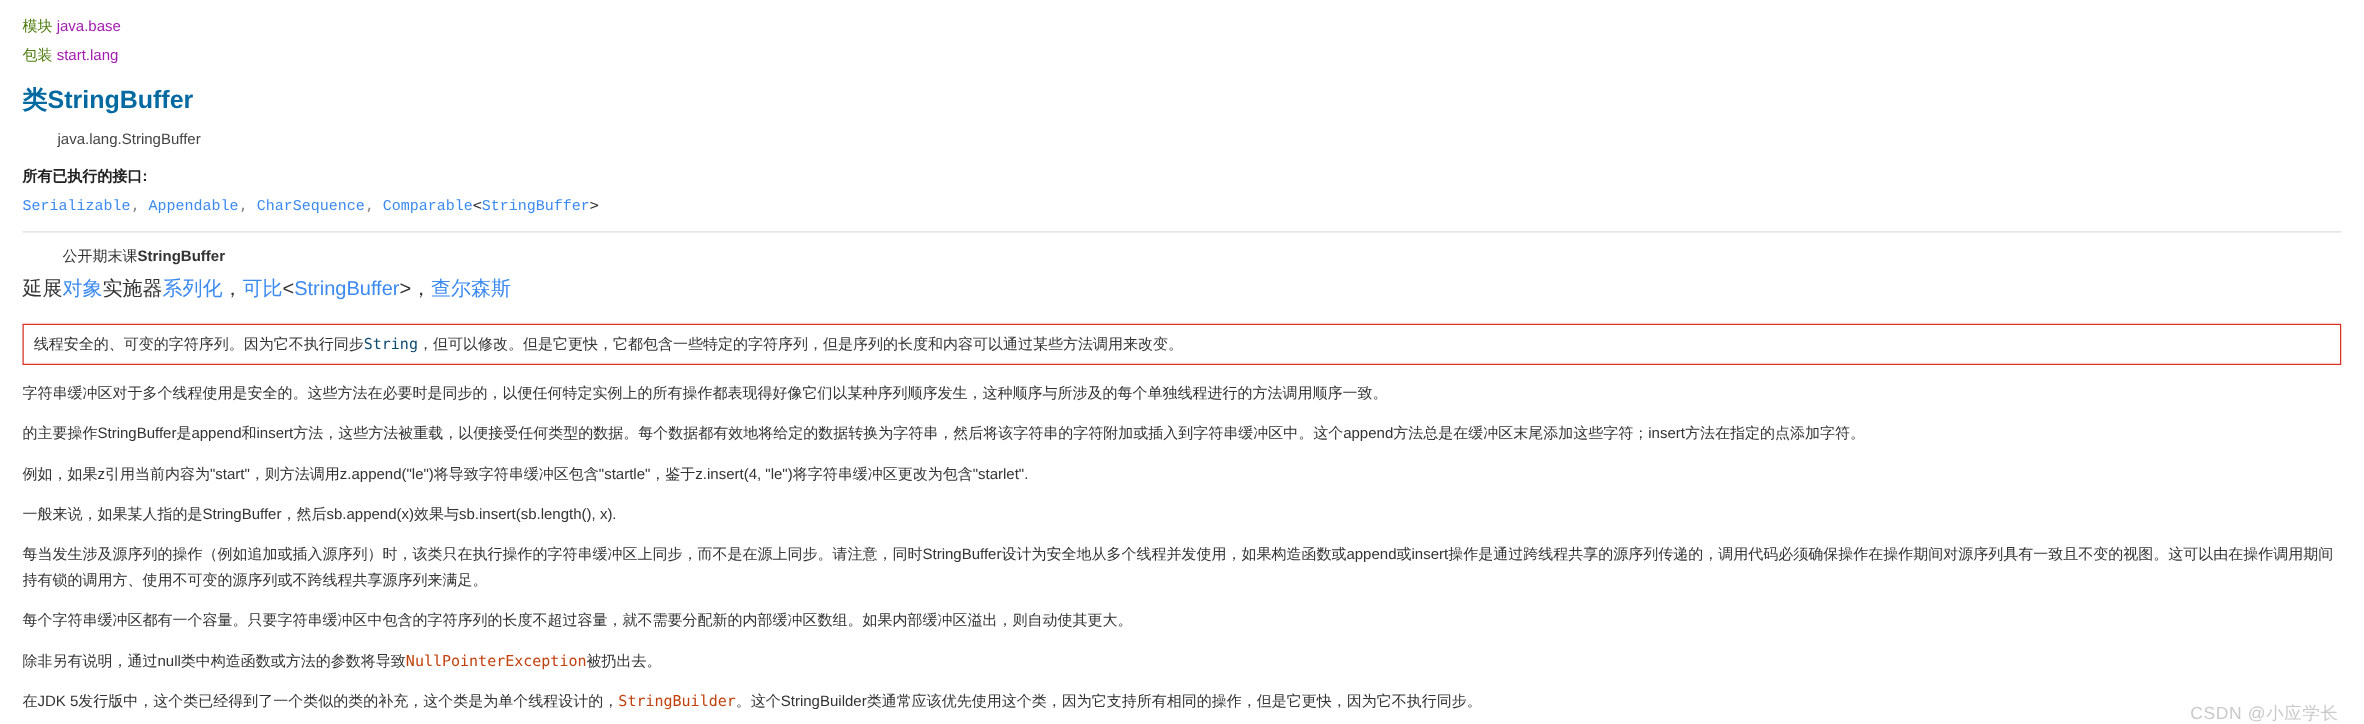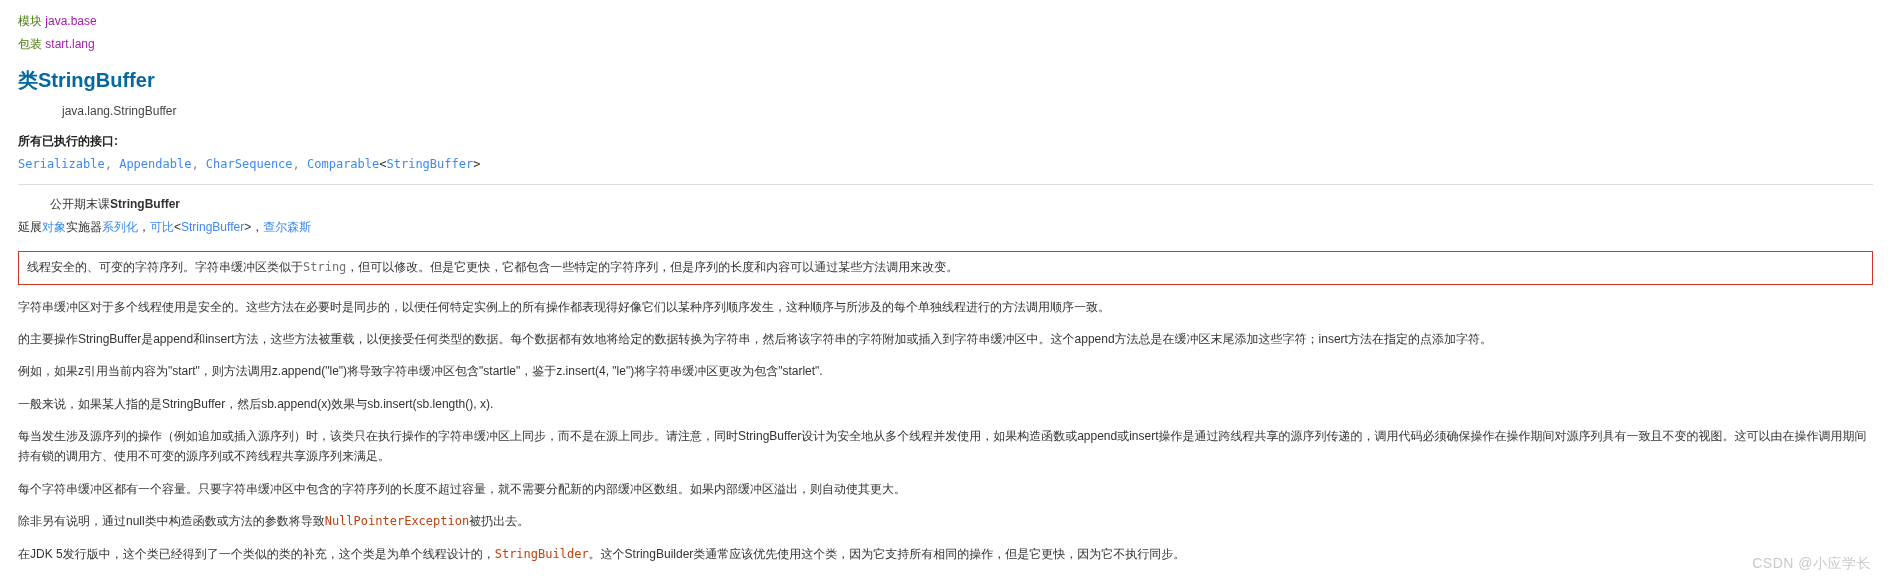--- a/index.html
+++ b/index.html
@@ -11,38 +11,38 @@
       padding: 12px 18px;
       line-height: 1.6;
       position: relative;
     }
     .meta-line { font-size: 12px; margin-bottom: 4px; color: #444; }
     .meta-label { color: #4d7c0f; font-weight: 500; }
     .meta-value { color: #a21caf; }
     h1.class-title { font-size: 20px; font-weight: 700; margin: 10px 0 6px; color: #0369a1; }
     .inherit-tree { font-size: 12px; margin-bottom: 10px; }
     .inherit-tree .link { color: #3b8af0; }
-    .inherit-indent { margin-left: 44px; color: #444; }
+    .inherit-indent { margin-left: 28px; color: #444; }
     .section-label { font-size: 12px; font-weight: 600; margin-top: 9px; margin-bottom: 4px; color: #222; }
     .iface-list { font-family: "Consolas", "Menlo", monospace; font-size: 12px; margin-bottom: 10px; }
-    .iface-list .link { color: #3b8af0; }
+    .iface-list .link { color: #3b8af0; font-family: Liberation Mono, monospace; }
     .sep { color: #888; }
     hr.thin { border: none; border-top: 1px solid #ddd; margin: 10px 0; }
     .decl-line { font-size: 12px; margin-bottom: 4px; margin-left: 32px; }
     .decl-line .strong { font-weight: 700; }
-    .extends-line { font-size: 12px; margin-bottom: 14px; }
+    .extends-line { font-size: 16px; margin-bottom: 14px; }
     .extends-line .link { color: #3b8af0; }
     .red-box {
       border: 1.5px solid #d93025;
       padding: 6px 8px;
       margin-bottom: 12px;
       font-size: 12px;
       color: #333;
     }
-    .red-box .link { color: #737373; }
+    .red-box .link { color: #0c4a6e; }
     p.para { font-size: 12px; margin-bottom: 12px; color: #333; line-height: 1.7; }
     .mono { font-family: "Consolas", "Menlo", monospace; }
     .link { color: #c2410c; cursor: pointer; }
     .watermark {
       position: absolute;
       right: 20px;
       bottom: 14px;
       color: #c9c9c9;
       font-size: 14px;
       letter-spacing: 0.5px;
@@ -80,21 +80,21 @@
 <hr class="thin">
 
 <div class="decl-line">
   <span>公开期末课</span><span class="strong">StringBuffer</span>
 </div>
 <div class="extends-line">
   <span>延展</span><span class="link">对象</span><span>实施器</span><span class="link">系列化</span><span>，</span><span class="link">可比</span><span>&lt;</span><span class="link">StringBuffer</span><span>&gt;</span><span>，</span><span class="link">查尔森斯</span>
 </div>
 
 <div class="red-box">
-  <span>线程安全的、可变的字符序列。字符串缓冲区类似于</span><span class="link mono">String</span><span>，但可以修改。但是它更快，它都包含一些特定的字符序列，但是序列的长度和内容可以通过某些方法调用来改变。</span>
+  <span>线程安全的、可变的字符序列。因为它不执行同步</span><span class="link mono">String</span><span>，但可以修改。但是它更快，它都包含一些特定的字符序列，但是序列的长度和内容可以通过某些方法调用来改变。</span>
 </div>
 
 <p class="para">字符串缓冲区对于多个线程使用是安全的。这些方法在必要时是同步的，以便任何特定实例上的所有操作都表现得好像它们以某种序列顺序发生，这种顺序与所涉及的每个单独线程进行的方法调用顺序一致。</p>
 
 <p class="para">的主要操作StringBuffer是append和insert方法，这些方法被重载，以便接受任何类型的数据。每个数据都有效地将给定的数据转换为字符串，然后将该字符串的字符附加或插入到字符串缓冲区中。这个append方法总是在缓冲区末尾添加这些字符；insert方法在指定的点添加字符。</p>
 
 <p class="para">例如，如果z引用当前内容为"start"，则方法调用z.append("le")将导致字符串缓冲区包含"startle"，鉴于z.insert(4, "le")将字符串缓冲区更改为包含"starlet".</p>
 
 <p class="para">一般来说，如果某人指的是StringBuffer，然后sb.append(x)效果与sb.insert(sb.length(), x).</p>
 

